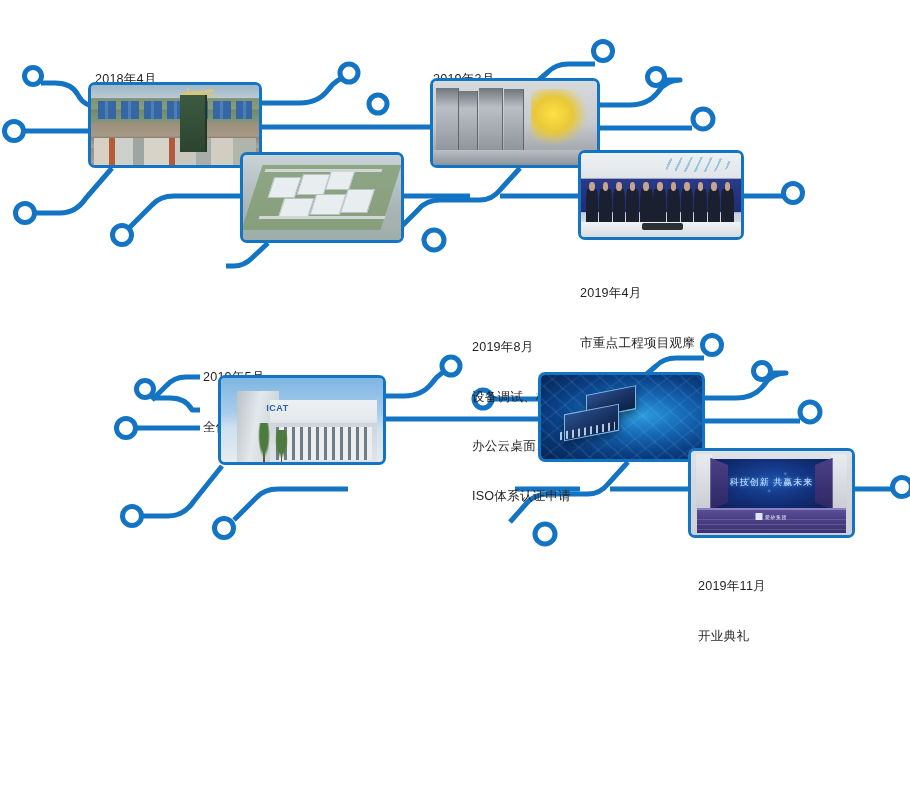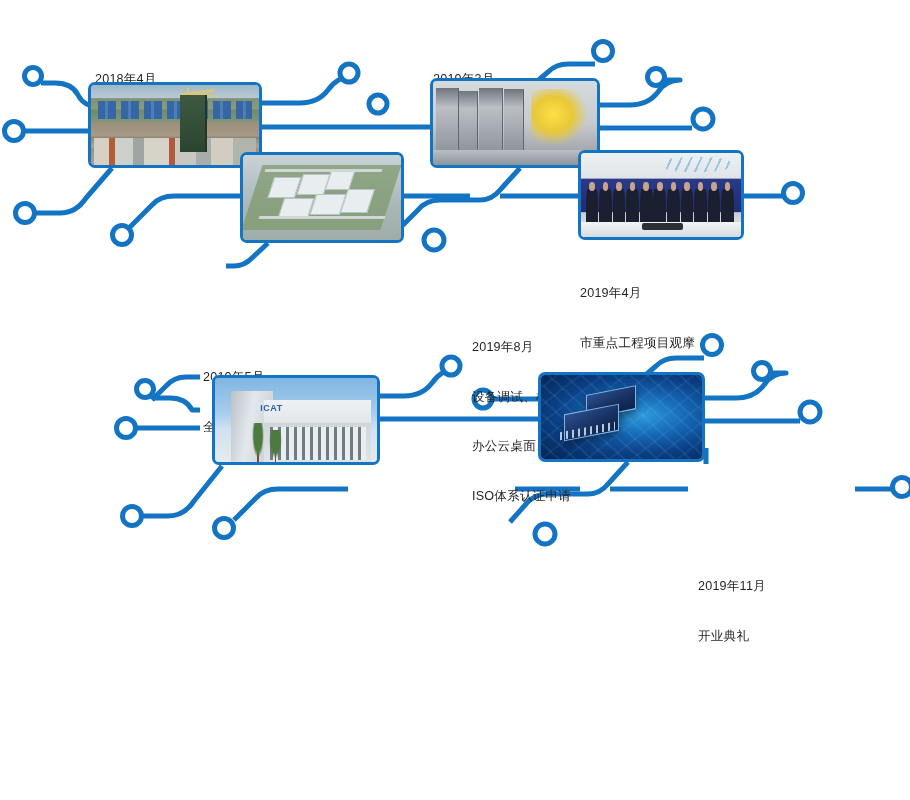--- a/index.html
+++ b/index.html
@@ -472,34 +472,50 @@
         <i style="left:54%"></i>
           <i style="left:63%"></i>
           <i style="left:72%"></i>
         <i style="left:81%"></i>
           <i style="left:90%"></i>
       </div>
       <div class="stand"></div>
     </div>
   </div>
 
-  <div class="card" style="left:212px; top:375px; width:168px; height:90px;">
+  <div class="card" style="left:218px; top:375px; width:168px; height:90px;">
     <div class="photo ph-icat">
       <div class="tower"></div>
       <div class="main"></div>
       <div class="logo">ICAT</div>
       <div class="tree" style="left:22%;"></div>
       <div class="tree" style="left:33%; height:38%;"></div>
     </div>
   </div>
 
 
   <div class="card" style="left:538px; top:372px; width:167px; height:90px;">
     <div class="photo ph-chip">
       <div class="gears"></div>
       <div class="chipB"></div>
       <div class="chipA"></div>
       <div class="pins"></div>
     </div>
   </div>
 
+  <div class="card" style="left:688px; top:448px; width:167px; height:90px;">
+    <div class="photo ph-stage">
+      <div class="pillarL"></div>
+      <div class="pillarR"></div>
+      <div class="backdrop"></div>
+      <div class="btxt">科技创新 共赢未来</div>
+      <div class="wingL"></div>
+      <div class="wingR"></div>
+      <div class="deck">
+        <div class="deckLogo">
+          <span></span>
+            <em>爱矽集团</em>
+        </div>
+      </div>
+    </div>
+  </div>
 
 </div>
 
 </body></html>

